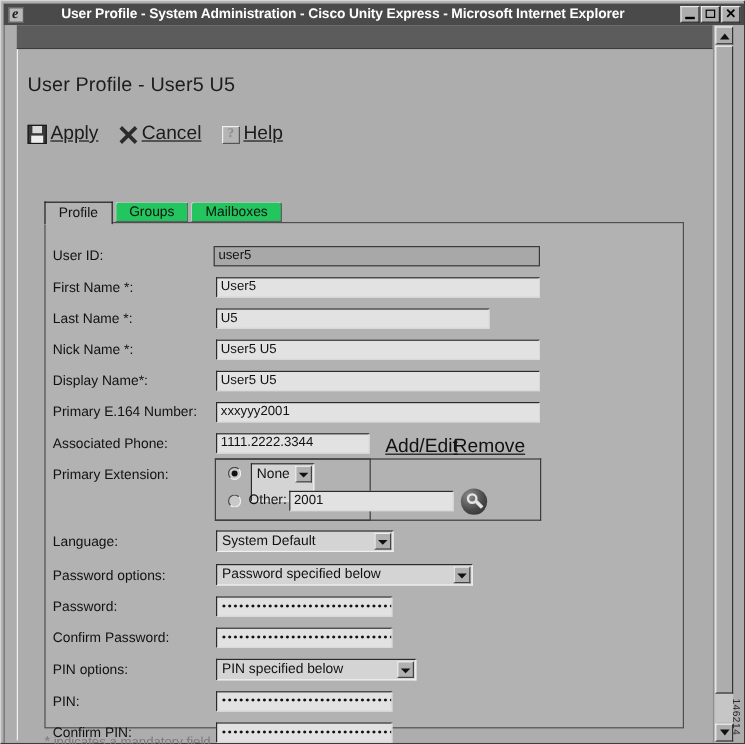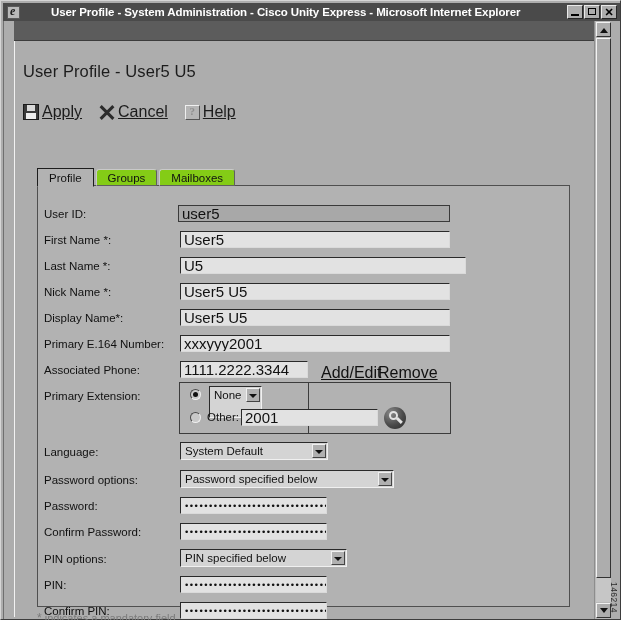--- a/index.html
+++ b/index.html
@@ -169,30 +169,30 @@
     box-sizing:border-box;position:relative;
   }
   .ico-help:after{
     content:"?";position:absolute;left:0;right:0;top:-1px;text-align:center;
     font-size:11px;font-weight:bold;color:#8e8e8e;
     font-family:"Liberation Serif",serif;
   }
 
   
   .tabrow{
-    position:absolute;left:22px;top:127px;display:flex;align-items:center;
+    position:absolute;left:22px;top:127px;display:flex;align-items:flex-start;
     z-index:3;
   }
   .tab{
     height:17px;padding:0 11px;font-size:11.5px;color:#111;
     display:flex;align-items:center;justify-content:center;
     box-sizing:border-box;margin-right:2px;
   }
   .tab.inactive{
-    background:#84cc16;
+    background:#22c55e;
     border-top:1px solid #c9c9c9;border-left:1px solid #c9c9c9;
     border-right:1px solid #5f5f5f;
     border-bottom:1px solid #5f5f5f;
     border-radius:3px 3px 0 0;
   }
   .tab.active{
     background:#b2b2b2;height:19px;
     border-top:1px solid #1d1d1d;border-left:1px solid #1d1d1d;
     border-right:1px solid #1d1d1d;border-bottom:1px solid #b2b2b2;
     font-weight:normal;
@@ -208,21 +208,21 @@
   .form{position:absolute;left:0;top:0;width:100%;}
   .lab{
     position:absolute;left:6px;font-size:11.5px;color:#111;white-space:nowrap;
   }
   .inp{
     position:absolute;
     height:17px;box-sizing:border-box;
     background:#e2e2e2;
     border-top:1px solid #2a2a2a;border-left:1px solid #2a2a2a;
     border-right:1px solid #dadada;border-bottom:1px solid #dadada;
-    font-size:15px;color:#111;
+    font-size:11px;color:#111;
     padding:0 0 0 3px;line-height:15px;
     overflow:hidden;white-space:nowrap;
   }
   .inp.readonly{
     background:#a8a8a8;
     border:1px solid #3a3a3a;
   }
   .inp.masked{
     font-family:"DejaVu Sans",sans-serif;
     font-size:9px;letter-spacing:-0.5px;line-height:17px;
@@ -347,21 +347,21 @@
       <div class="panel">
         <div class="form">
 
           <div class="lab" style="top:22px;">User ID:</div>
           <div class="inp readonly" style="left:140px;top:19px;width:272px;">user5</div>
 
           <div class="lab" style="top:48px;">First Name *:</div>
           <div class="inp" style="left:142px;top:45px;width:270px;">User5</div>
 
           <div class="lab" style="top:74px;">Last Name *:</div>
-          <div class="inp" style="left:142px;top:71px;width:286px;">U5</div>
+          <div class="inp" style="left:142px;top:71px;width:228px;">U5</div>
 
           <div class="lab" style="top:100px;">Nick Name *:</div>
           <div class="inp" style="left:142px;top:97px;width:270px;">User5 U5</div>
 
           <div class="lab" style="top:126px;">Display Name*:</div>
           <div class="inp" style="left:142px;top:123px;width:270px;">User5 U5</div>
 
           <div class="lab" style="top:152px;">Primary E.164 Number:</div>
           <div class="inp" style="left:142px;top:149px;width:270px;">xxxyyy2001</div>
 

